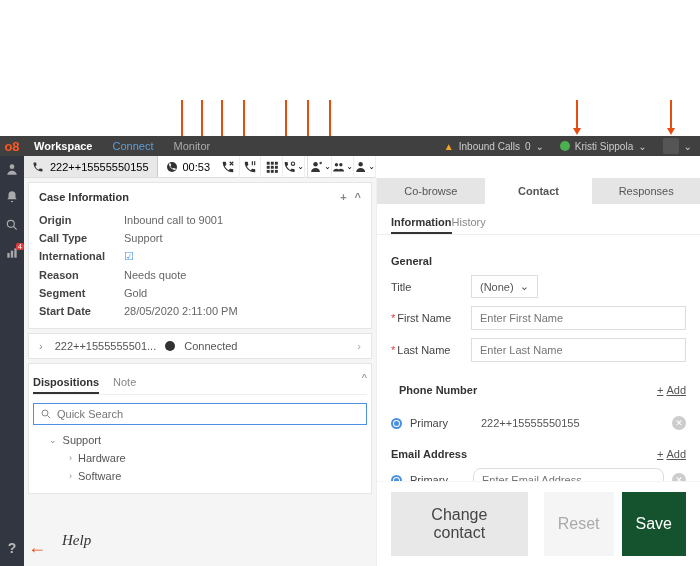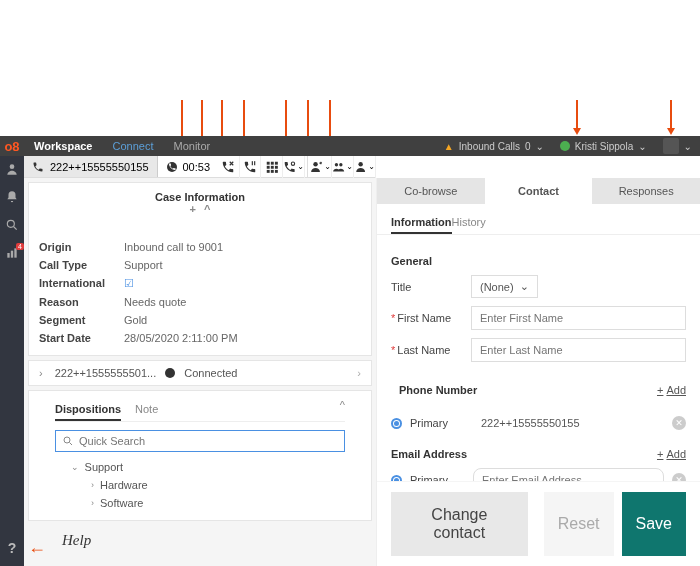--- a/index.html
+++ b/index.html
@@ -34,31 +34,31 @@
 
 .left-rail { position: absolute; top: 156px; left: 0; width: 24px; bottom: 0; background: #323640; display: flex; flex-direction: column; align-items: center; padding-top: 6px; gap: 14px; }
 .rail-icon { width: 14px; height: 14px; color: #aaa; position: relative; }
 .rail-badge { position: absolute; top: -3px; right: -5px; background: #e03c3c; color: #fff; font-size: 7px; padding: 0 2px; border-radius: 2px; }
 .rail-spacer { flex: 1; }
 .help-q { color: #bbb; font-size: 14px; font-weight: bold; padding-bottom: 10px; }
 
 
 .main-left { position: absolute; top: 178px; left: 24px; width: 352px; bottom: 0; background: #f5f5f5; overflow: hidden; }
 .case-section { background: #fff; margin: 4px; border: 1px solid #e5e5e5; padding: 8px 10px; font-size: 11px; }
-.case-header { display: flex; align-items: center; justify-content: space-between; font-weight: 600; color: #333; margin-bottom: 23px; flex-direction: column; }
+.case-header { display: flex; align-items: center; justify-content: space-between; font-weight: 600; color: #333; margin-bottom: 8px; }
 .case-hdr-icons { display: flex; gap: 8px; color: #888; font-size: 11px; }
 .case-row { display: flex; padding: 3px 0; color: #555; }
 .case-label { width: 85px; font-weight: 600; color: #444; }
 .case-value { color: #666; }
 .case-check { color: #4a90e2; }
 
 .connected-bar { background: #fff; margin: 0 4px; border: 1px solid #e5e5e5; padding: 6px 10px; font-size: 11px; display: flex; align-items: center; gap: 8px; color: #555; }
 .connected-bar .chev { margin-right: 4px; color: #888; }
 
-.dispo-section { background: #fff; margin: 4px; border: 1px solid #e5e5e5; padding: 8px 26px; font-size: 11px; }
+.dispo-section { background: #fff; margin: 4px; border: 1px solid #e5e5e5; padding: 8px 4px; font-size: 11px; }
 .dispo-tabs { display: flex; gap: 14px; border-bottom: 1px solid #eee; margin-bottom: 8px; }
 .dispo-tab { padding: 4px 0; font-weight: 600; color: #333; border-bottom: 2px solid transparent; cursor: pointer; }
 .dispo-tab.active { border-bottom-color: #333; }
 .dispo-tab.inactive { color: #888; font-weight: 400; }
 .dispo-collapse { margin-left: auto; color: #888; cursor: pointer; font-weight: normal; }
 .search-box { display: flex; border: 1px solid #4a90e2; padding: 4px 6px; gap: 5px; margin-bottom: 6px; }
 .search-box input { border: none; outline: none; flex: 1; font-size: 11px; color: #999; }
 .search-icon-s { width: 12px; height: 12px; color: #888; }
 .tree-item { padding: 3px 0 3px 16px; color: #555; display: flex; align-items: center; gap: 6px; }
 .tree-child { padding-left: 36px; }
@@ -89,21 +89,21 @@
 .radio-dot::after { content: ""; width: 5px; height: 5px; background: #4a90e2; border-radius: 50%; }
 .primary-lbl { color: #444; width: 55px; }
 .phone-val { color: #555; flex: 1; padding: 5px 8px; }
 .clear-x { width: 14px; height: 14px; background: #ccc; border-radius: 50%; color: #fff; display: flex; align-items: center; justify-content: center; font-size: 9px; cursor: pointer; }
 
 .rp-footer { position: absolute; bottom: 0; left: 0; right: 0; padding: 10px 14px; display: flex; gap: 8px; background: #fff; border-top: 1px solid #f5f5f5; }
 .btn { padding: 14px 14px; font-size: 16px; border: none; cursor: pointer; }
 .btn-change { background: #e8e8e8; color: #444; }
 .btn-spacer { flex: 1; }
 .btn-reset { background: #f5f5f5; color: #aaa; }
-.btn-save { background: #0f766e; color: #fff; }
+.btn-save { background: #14532d; color: #fff; }
 
 
 .help-arrow { position: absolute; left: 28px; top: 537px; color: #e84c0f; font-size: 18px; }
 .help-label { position: absolute; left: 62px; top: 532px; font-family: "Comic Sans MS", cursive; font-size: 15px; font-style: italic; color: #333; }
 </style>
 </head>
 <body>
 
 <div class="annotations">
 

